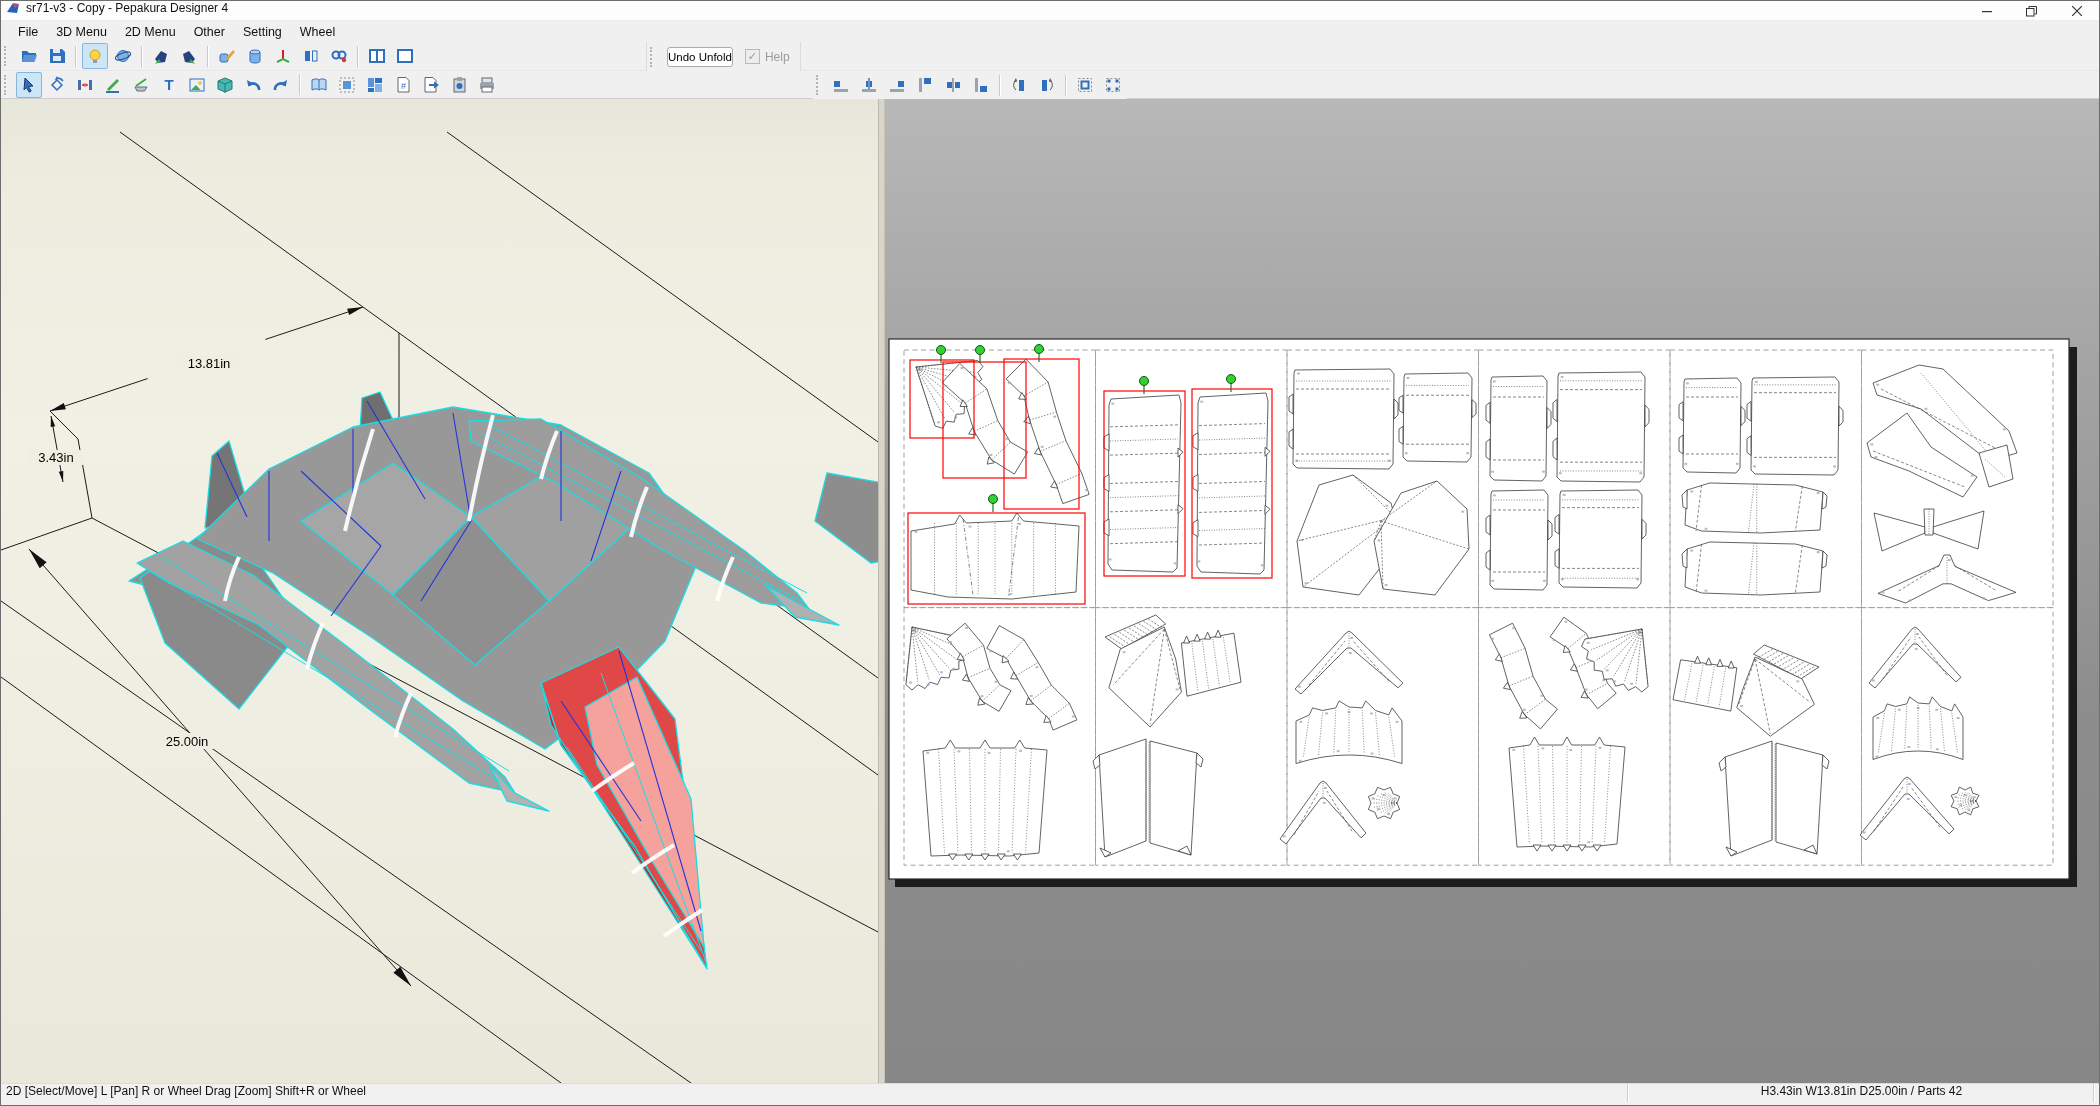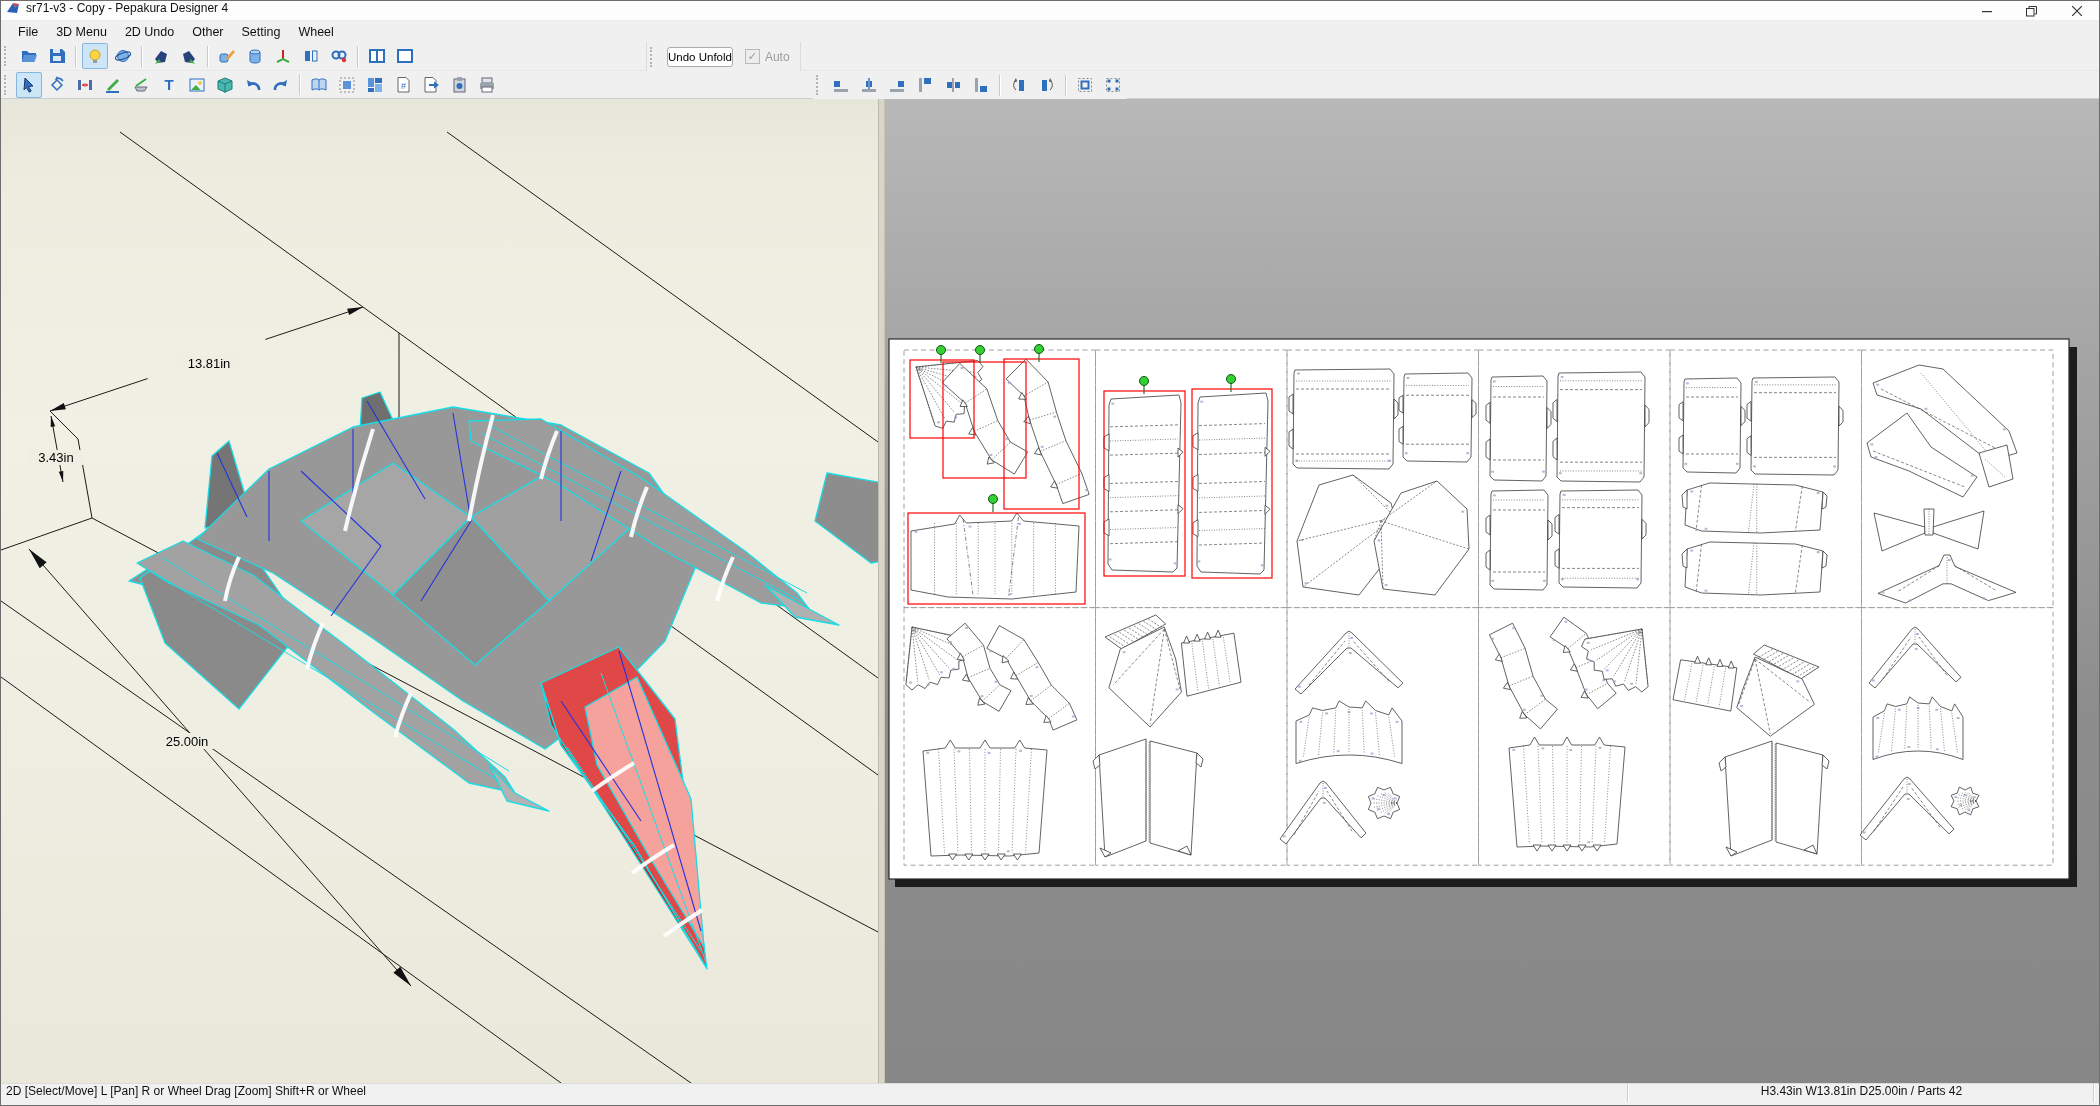--- a/index.html
+++ b/index.html
@@ -77,21 +77,21 @@
         <svg width="10" height="10" viewBox="0 0 10 10">
             <path d="M0 0L10 10M10 0L0 10" stroke="#333" stroke-width="1.2"></path>
           </svg>
       </div>
     </div>
   </div>
 
   <div id="menubar">
     <span class="mitem">File</span>
     <span class="mitem">3D Menu</span>
-    <span class="mitem">2D Undo</span>
+    <span class="mitem">2D Menu</span>
     <span class="mitem">Other</span>
     <span class="mitem">Setting</span>
     <span class="mitem">Wheel</span>
   </div>
 
   <div id="tb1" class="toolrow">
       <span class="grip"></span>
       <div class="tbtn">
         <svg width="18" height="18" viewBox="0 0 18 18">
           <path d="M2 4h5l2 2h7v2H6L4 15H2z" fill="#2f6fbe"></path>
@@ -174,21 +174,21 @@
         <svg width="18" height="18" viewBox="0 0 18 18">
           <rect x="2" y="3" width="14" height="12" fill="#fff" stroke="#2f6fbe" stroke-width="2"></rect>
         </svg>
       </div>
     </div>
   <div id="unfoldsec">
     <span class="grip"></span>
     <button id="undoUnfoldBtn">Undo Unfold</button>
     <span class="cbwrap">
       <span class="cbox">✓</span>
-      <span class="cblabel">Auto</span>
+      <span class="cblabel">Help</span>
     </span>
   </div>
   <div id="tb2" class="toolrow">
       <span class="grip"></span>
       <div class="tbtn sel">
         <svg width="18" height="18" viewBox="0 0 18 18">
           <path d="M5 2l8 8-4.5.5 2.7 4.5-2 1.2-2.8-4.7L4 14z" fill="#2f6fbe" stroke="#1a3a6b"></path>
         </svg>
       </div>
       <div class="tbtn">

